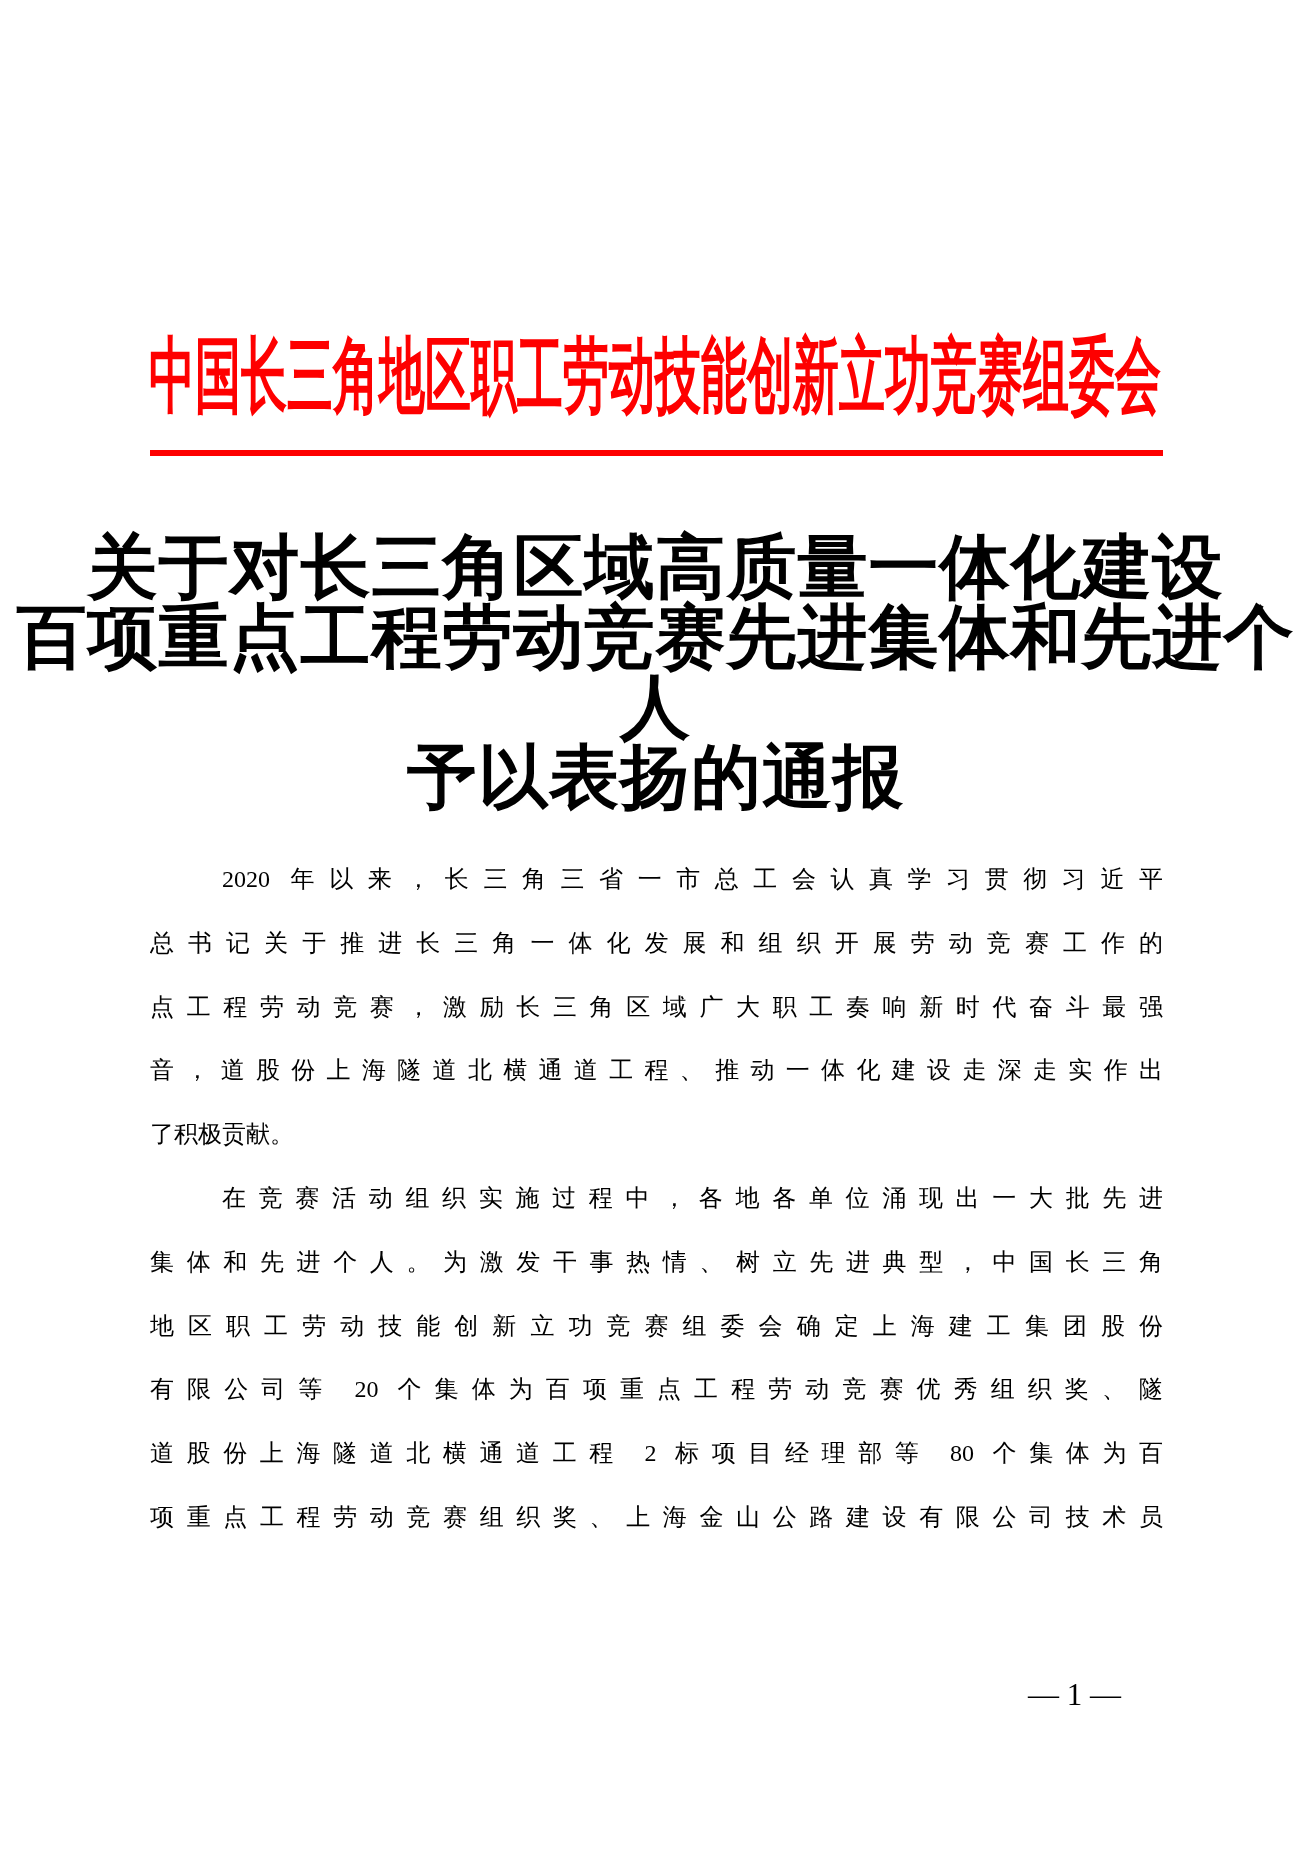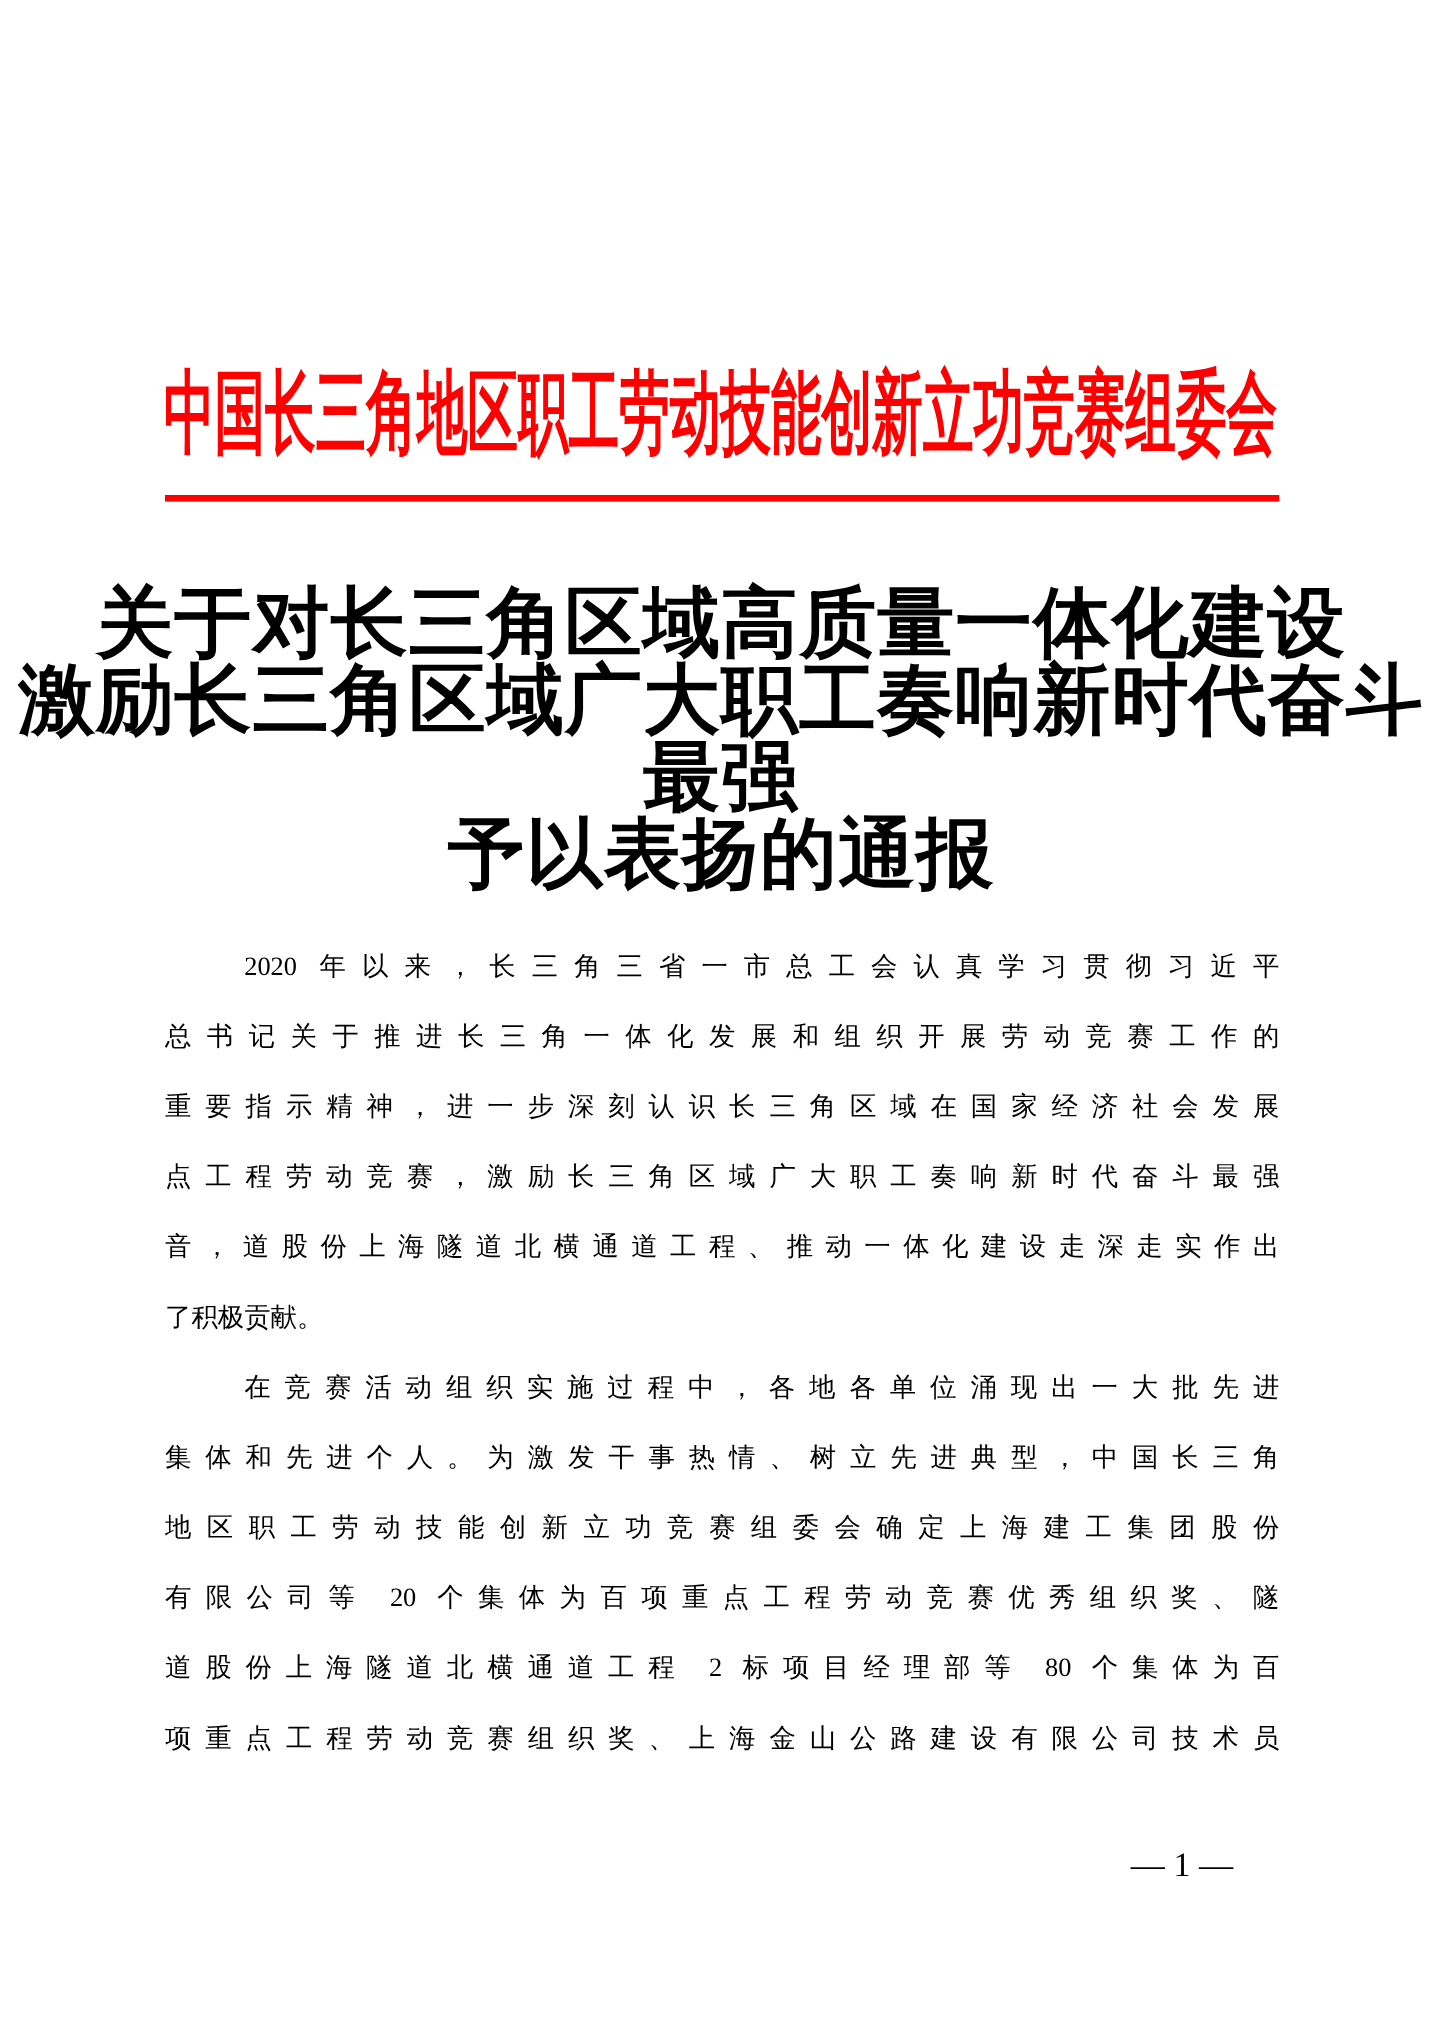--- a/index.html
+++ b/index.html
@@ -101,28 +101,27 @@
 <div class="page">
 
   <div class="org-header">
     <span>中国长三角地区职工劳动技能创新立功竞赛组委会</span>
   </div>
 
   <div class="red-divider"></div>
 
   <div class="doc-title">
     <div>关于对长三角区域高质量一体化建设</div>
-    <div>激励长三角区域广大职工奏响新时代奋斗最强</div>
+    <div>百项重点工程劳动竞赛先进集体和先进个人</div>
     <div>予以表扬的通报</div>
   </div>
 
   <div class="doc-body">
     <div class="body-line indent">2020 年以来，长三角三省一市总工会认真学习贯彻习近平</div>
     <div class="body-line">总书记关于推进长三角一体化发展和组织开展劳动竞赛工作的</div>
-    <div class="body-line">重要指示精神，进一步深刻认识长三角区域在国家经济社会发展</div>
     <div class="body-line">点工程劳动竞赛，激励长三角区域广大职工奏响新时代奋斗最强</div>
     <div class="body-line">音，道股份上海隧道北横通道工程、推动一体化建设走深走实作出</div>
     <div class="body-line nofill">了积极贡献。</div>
     <div class="body-line indent">在竞赛活动组织实施过程中，各地各单位涌现出一大批先进</div>
     <div class="body-line">集体和先进个人。为激发干事热情、树立先进典型，中国长三角</div>
     <div class="body-line">地区职工劳动技能创新立功竞赛组委会确定上海建工集团股份</div>
     <div class="body-line">有限公司等 20 个集体为百项重点工程劳动竞赛优秀组织奖、隧</div>
     <div class="body-line">道股份上海隧道北横通道工程 2 标项目经理部等 80 个集体为百</div>
     <div class="body-line">项重点工程劳动竞赛组织奖、上海金山公路建设有限公司技术员</div>
   </div>

